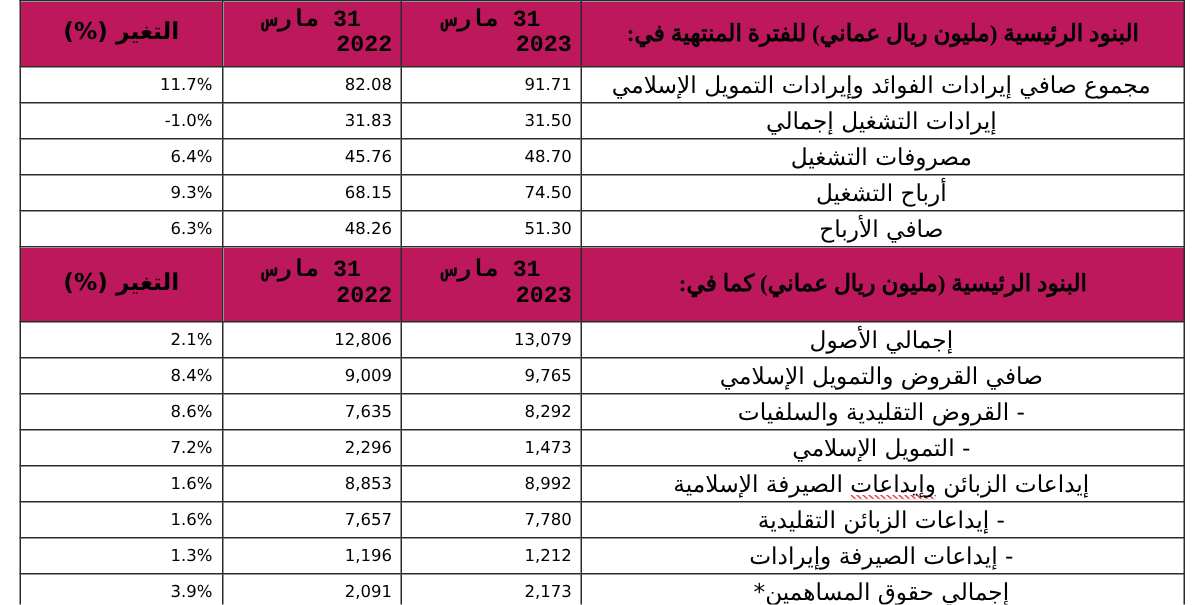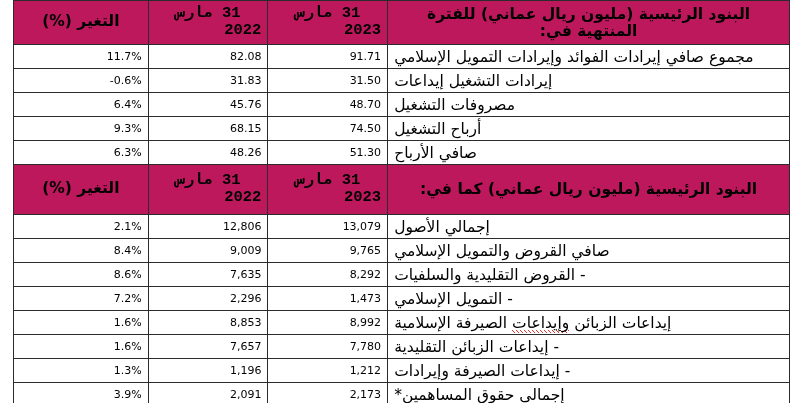--- a/index.html
+++ b/index.html
@@ -51,20 +51,21 @@
     background: #be185d;
     font-weight: bold;
     font-size: 15.5px;
     line-height: 1.12;
     color: #000000;
     white-space: normal;
   }
   tr.hdr td.h-label {
     text-align: center;
     padding: 2px 8px 1px 8px;
+    font-family: Liberation Serif, serif;
   }
   tr.hdr td.h-year {
     text-align: center;
     padding: 2px 6px 3px 6px;
     font-family: Liberation Mono, monospace;
   }
   tr.hdr td.h-change {
     text-align: center;
     padding: 2px 6px 3px 6px;
   }
@@ -76,21 +77,21 @@
   .yr-line2 { display: block; text-align: right; }
 
   
   tr.data td {
     height: 23px;
     font-size: 16px;
     color: #000000;
     background: #ffffff;
   }
   tr.data td.d-label {
-    text-align: left;
+    text-align: center;
     direction: rtl;
     padding-right: 8px;
     font-size: 15.5px;
   }
   tr.data td.d-num {
     text-align: right;
     direction: ltr;
     padding-left: 8px;
     font-size: 11px;
   }
@@ -132,24 +133,24 @@
       </tr>
 
       <tr class="data">
         <td class="d-label">مجموع صافي إيرادات الفوائد وإيرادات التمويل الإسلامي</td>
         <td class="d-num">91.71</td>
         <td class="d-num">82.08</td>
         <td class="d-num">11.7%</td>
       </tr>
 
       <tr class="data">
-        <td class="d-label">إيرادات التشغيل إيداعات</td>
+        <td class="d-label">إيرادات التشغيل إجمالي</td>
         <td class="d-num">31.50</td>
         <td class="d-num">31.83</td>
-        <td class="d-num">-0.6%</td>
+        <td class="d-num">-1.0%</td>
       </tr>
 
       <tr class="data">
         <td class="d-label">مصروفات التشغيل</td>
         <td class="d-num">48.70</td>
         <td class="d-num">45.76</td>
         <td class="d-num">6.4%</td>
       </tr>
 
       <tr class="data">

